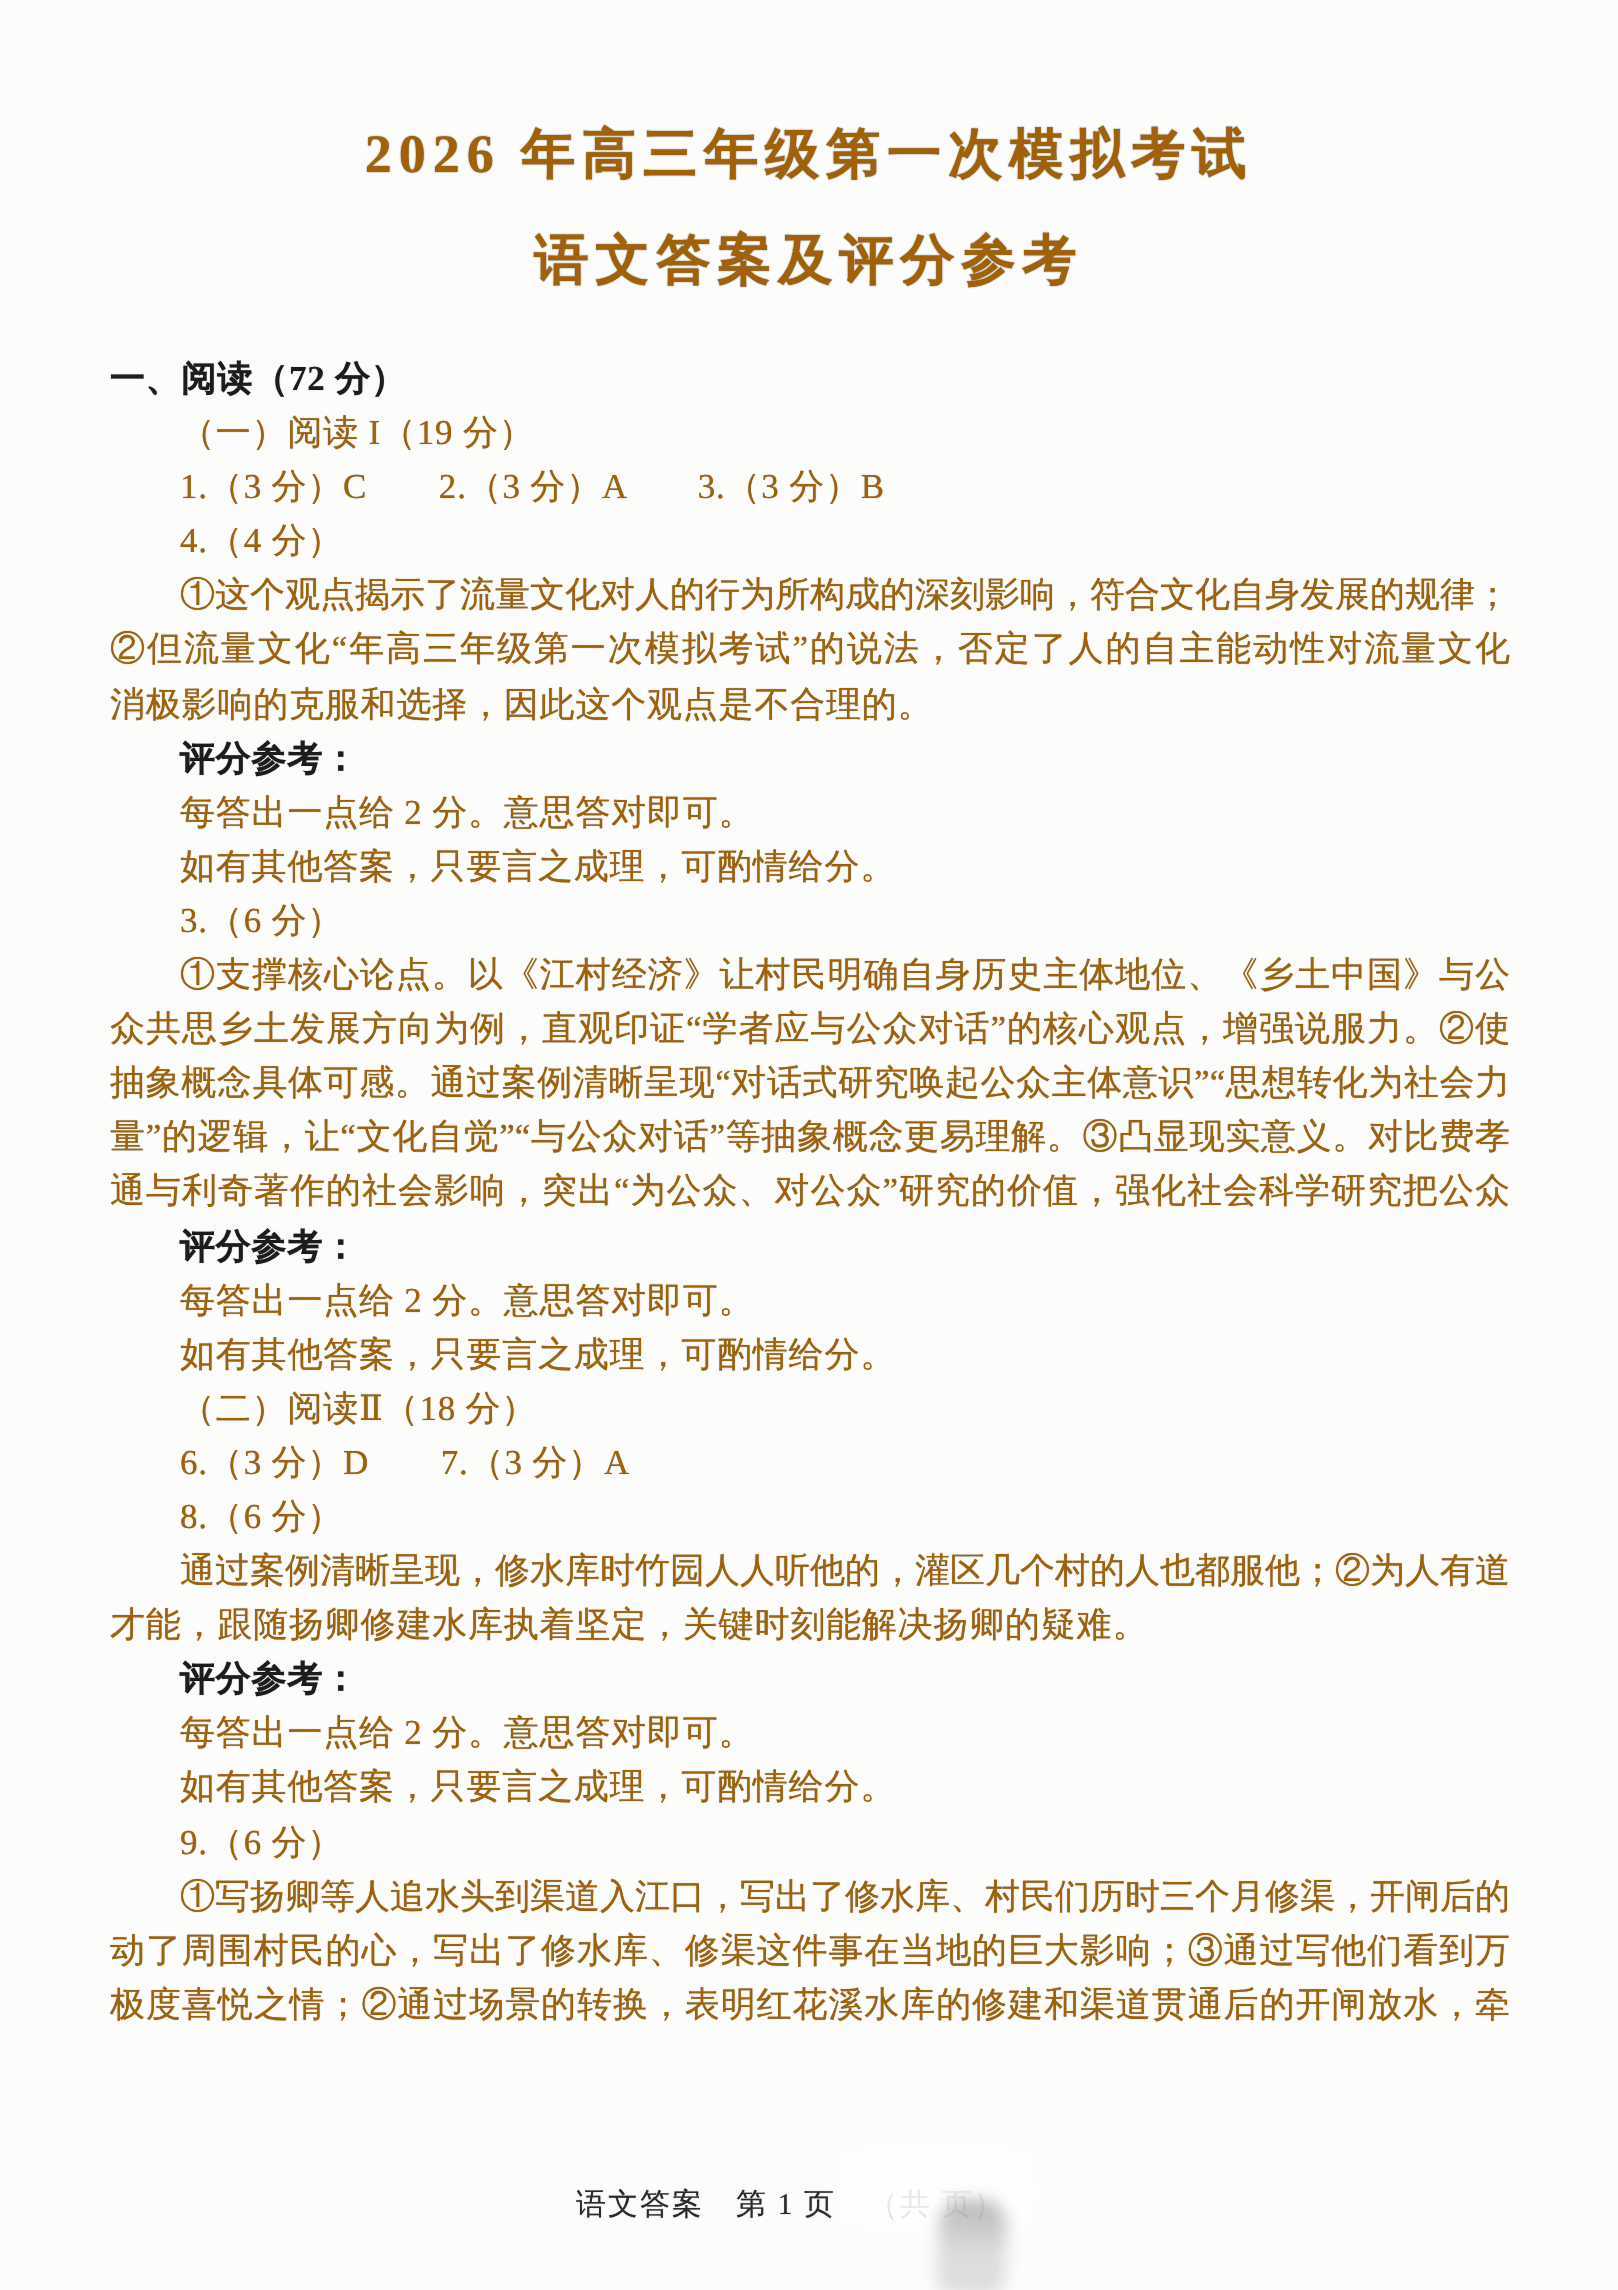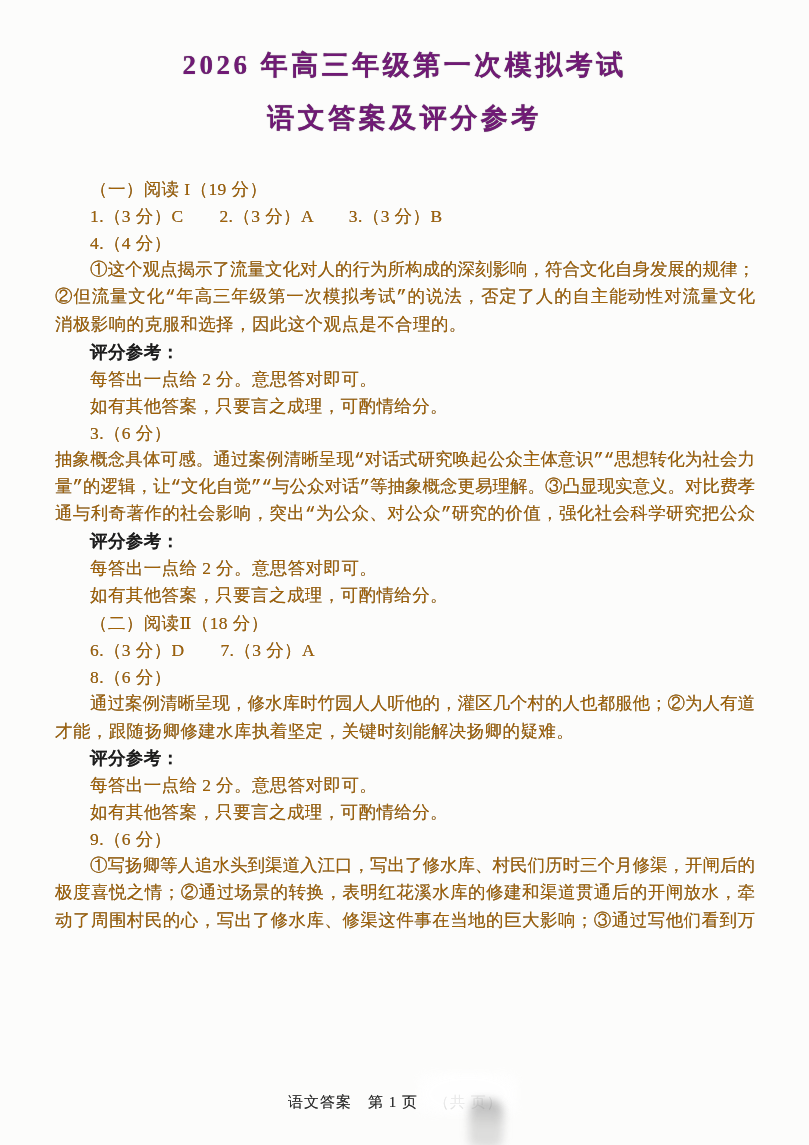--- a/index.html
+++ b/index.html
@@ -8,25 +8,26 @@
     width:809px;height:1145px;
     background:#fcfcfb;
     overflow:hidden;
     font-family:"Liberation Serif","DejaVu Serif",serif;
     color:#242424;
   }
   
   .title{
     position:absolute;left:0;width:809px;
     text-align:center;
-    font-weight:bold;color:#701a75;
+    font-weight:bold;color:#a16207;
     font-size:27px;
     letter-spacing:3.5px;
     text-shadow:0 0 0.8px rgba(0,0,0,.65);
     white-space:nowrap;
+    margin-top:12px;
   }
   .t1{top:47px;}
   .t2{top:100px;}
   
   .body-block{
     position:absolute;left:55px;top:176px;width:700px;
   }
   .line{
     height:27.1px;line-height:27.1px;
     font-size:17.5px;
@@ -35,21 +36,20 @@
     color:#a16207;
     text-shadow:0 0 0.5px rgba(36,36,36,.6);
   }
   .line.b{font-weight:bold;color:#1c1c1c;}
   .line.ind{text-indent:35px;}
   .line.fill{
     white-space:normal;
     text-align:justify;
     text-align-last:justify;
     letter-spacing:0;
-    font-family:Liberation Mono, monospace;
   }
   
   .footer{
     position:absolute;left:288px;top:1093px;
     font-size:15px;letter-spacing:1px;
     color:#2a2a2a;
     text-shadow:0 0 0.5px rgba(40,40,40,.55);
     white-space:nowrap;
   }
   
@@ -73,48 +73,51 @@
 </head>
 <body>
 
 <div class="page">
 
   <div class="title t1">2026 年高三年级第一次模拟考试</div>
 
   <div class="title t2">语文答案及评分参考</div>
 
   <div class="body-block" id="answer-body">
+      <div class="line b">一、阅读（72 分）</div>
       <div class="line ind">（一）阅读 I（19 分）</div>
       <div class="line ind">1.（3 分）C　　2.（3 分）A　　3.（3 分）B</div>
       <div class="line ind">4.（4 分）</div>
       <div class="line ind fill">①这个观点揭示了流量文化对人的行为所构成的深刻影响，符合文化自身发展的规律；</div>
       <div class="line fill">②但流量文化“年高三年级第一次模拟考试”的说法，否定了人的自主能动性对流量文化</div>
       <div class="line">消极影响的克服和选择，因此这个观点是不合理的。</div>
       <div class="line ind b">评分参考：</div>
       <div class="line ind">每答出一点给 2 分。意思答对即可。</div>
       <div class="line ind">如有其他答案，只要言之成理，可酌情给分。</div>
       <div class="line ind">3.（6 分）</div>
+      <div class="line ind fill">①支撑核心论点。以《江村经济》让村民明确自身历史主体地位、《乡土中国》与公</div>
+      <div class="line fill">众共思乡土发展方向为例，直观印证“学者应与公众对话”的核心观点，增强说服力。②使</div>
       <div class="line fill">抽象概念具体可感。通过案例清晰呈现“对话式研究唤起公众主体意识”“思想转化为社会力</div>
       <div class="line fill">量”的逻辑，让“文化自觉”“与公众对话”等抽象概念更易理解。③凸显现实意义。对比费孝</div>
       <div class="line fill">通与利奇著作的社会影响，突出“为公众、对公众”研究的价值，强化社会科学研究把公众</div>
       <div class="line ind b">评分参考：</div>
       <div class="line ind">每答出一点给 2 分。意思答对即可。</div>
       <div class="line ind">如有其他答案，只要言之成理，可酌情给分。</div>
       <div class="line ind">（二）阅读Ⅱ（18 分）</div>
       <div class="line ind">6.（3 分）D　　7.（3 分）A</div>
       <div class="line ind">8.（6 分）</div>
       <div class="line ind fill">通过案例清晰呈现，修水库时竹园人人听他的，灌区几个村的人也都服他；②为人有道</div>
       <div class="line">才能，跟随扬卿修建水库执着坚定，关键时刻能解决扬卿的疑难。</div>
       <div class="line ind b">评分参考：</div>
       <div class="line ind">每答出一点给 2 分。意思答对即可。</div>
       <div class="line ind">如有其他答案，只要言之成理，可酌情给分。</div>
       <div class="line ind">9.（6 分）</div>
       <div class="line ind fill">①写扬卿等人追水头到渠道入江口，写出了修水库、村民们历时三个月修渠，开闸后的</div>
+      <div class="line fill">动了周围村民的心，写出了修水库、修渠这件事在当地的巨大影响；③通过写他们看到万</div>
       <div class="line fill">极度喜悦之情；②通过场景的转换，表明红花溪水库的修建和渠道贯通后的开闸放水，牵</div>
-      <div class="line fill">动了周围村民的心，写出了修水库、修渠这件事在当地的巨大影响；③通过写他们看到万</div>
     </div>
 
   <div class="footer">语文答案　第 1 页　（共 页）</div>
 
   <div class="smudge"></div>
   <div class="streak"></div>
 
 </div>
 
 </body></html>

